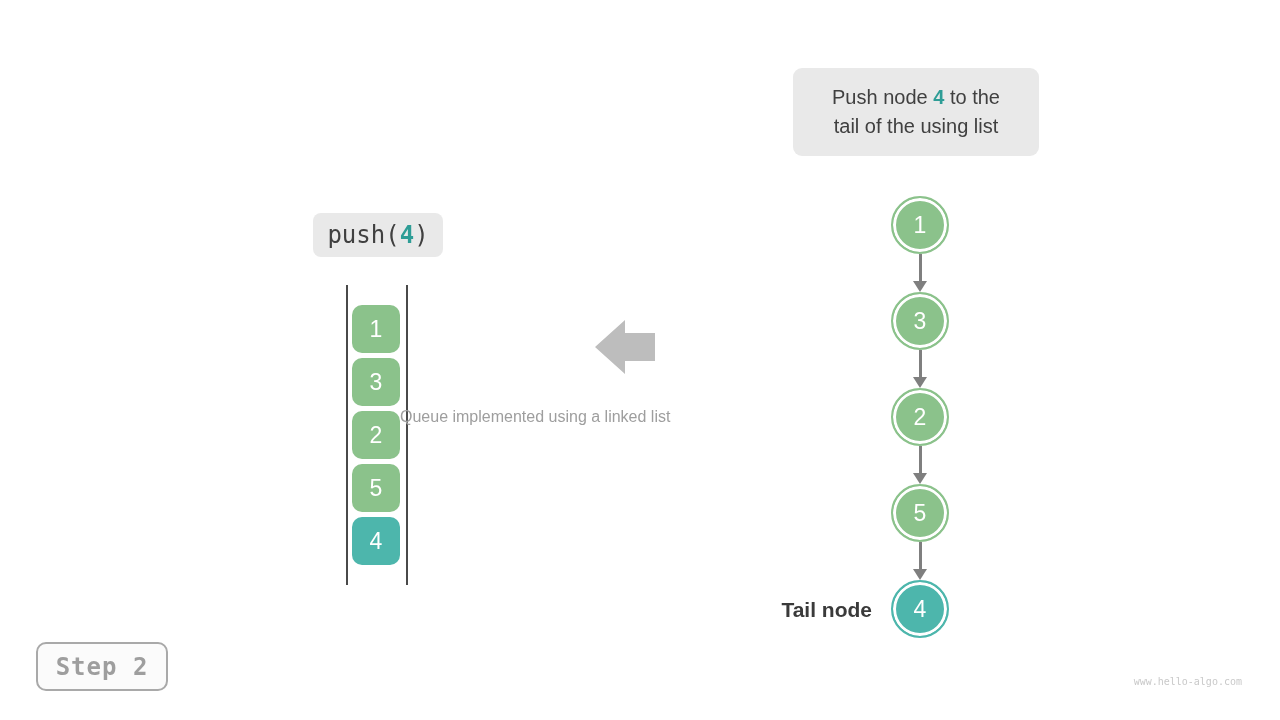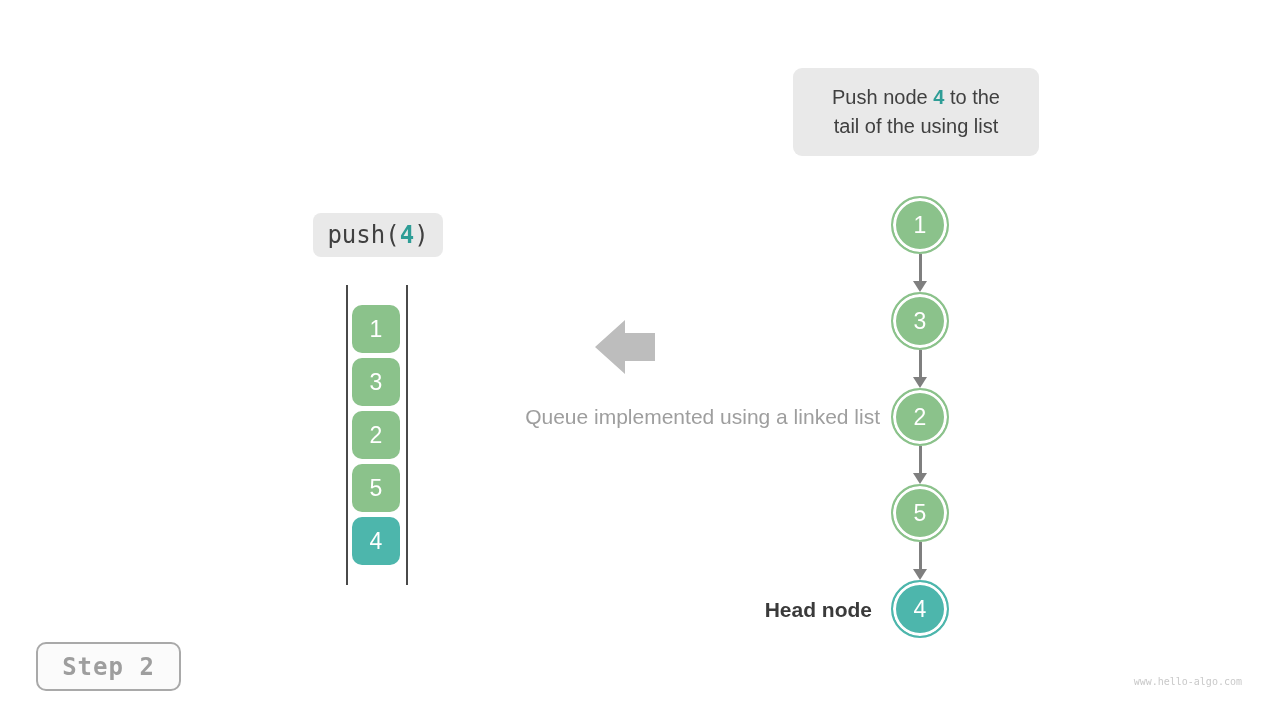--- a/index.html
+++ b/index.html
@@ -47,22 +47,22 @@
 
   
   .block-arrow {
     position:absolute; left:595px; top:320px; width:60px; height:54px;
     background:var(--block_arrow_gray,#BDBDBD);
     clip-path: polygon(0 50%, 50% 0, 50% 24%, 100% 24%, 100% 76%, 50% 76%, 50% 100%);
   }
 
   
   .caption {
-    position:absolute; left:400px; top:404px; width:480px; text-align:right;
-    font-size:21px; line-height:26px; color:var(--gray_text,#9E9E9E);
+    position:absolute; left:400px; top:404px; width:480px; text-align:left;
+    font-size:16px; line-height:26px; color:var(--gray_text,#9E9E9E);
   }
 
   
   .node {
     position:absolute; left:891px; width:54px; height:54px; border-radius:50%;
     background:var(--green_node,#8BC28B);
     border:2px solid var(--green_node,#8BC28B);
     box-shadow: inset 0 0 0 3px #ffffff;
     color:var(--node_text,#fff); font-size:23px;
     display:flex; align-items:center; justify-content:center;
@@ -79,21 +79,21 @@
 
   .side-label {
     position:absolute; left:692px; width:180px; text-align:right;
     font-size:21px; line-height:26px; font-weight:bold; color:#3a3a3a;
   }
   .side-label.head { top:212px; }
   .side-label.tail { top:597px; }
 
   
   .step-badge {
-    position:absolute; left:36px; top:642px; width:145px; height:49px;
+    position:absolute; left:36px; top:642px; width:132px; height:49px;
     box-sizing:border-box; background:var(--step_bg,#FBFBFB);
     border:2px solid var(--step_border,#A9A9A9); border-radius:10px;
     display:flex; align-items:center; justify-content:center;
     font-family:"DejaVu Sans Mono", monospace; font-weight:bold;
     font-size:24px; letter-spacing:1px; color:var(--step_text,#9E9E9E);
   }
 
   
   .watermark {
     position:absolute; right:38px; top:676px;
@@ -125,21 +125,21 @@
     <div class="qbox">3</div>
     <div class="qbox">2</div>
     <div class="qbox">5</div>
     <div class="qbox teal">4</div>
   </div>
 
   <div class="block-arrow"></div>
 
   <div class="caption">Queue implemented using a linked list</div>
 
-  <div class="side-label tail">Head node</div>
+  <div class="side-label tail">Tail node</div>
 
   <div class="node" style="top:196px">1</div>
   <div class="node" style="top:292px">3</div>
   <div class="node" style="top:388px">2</div>
   <div class="node" style="top:484px">5</div>
   <div class="node teal" style="top:580px">4</div>
 
   <div class="varrow" style="top:254px">
       <div class="shaft"></div>
       <div class="head"></div>

